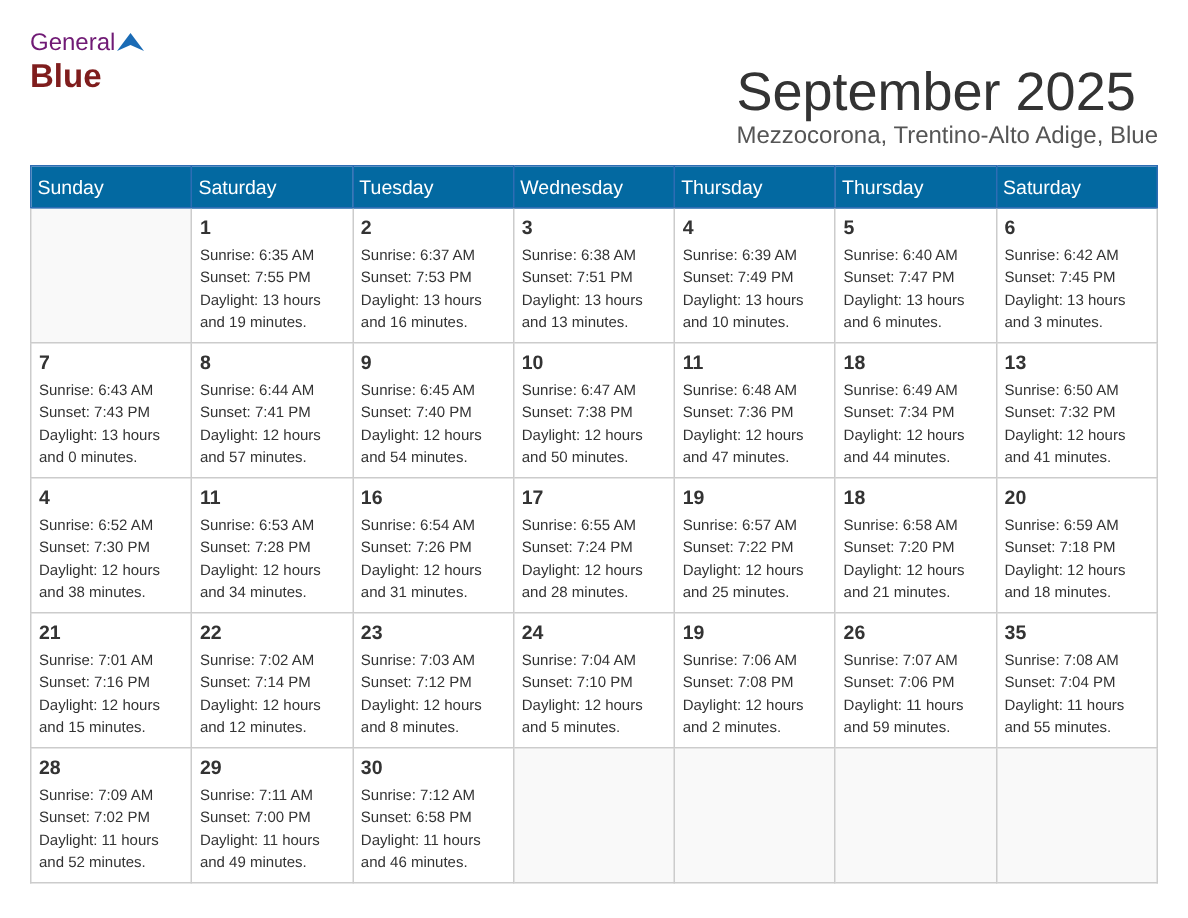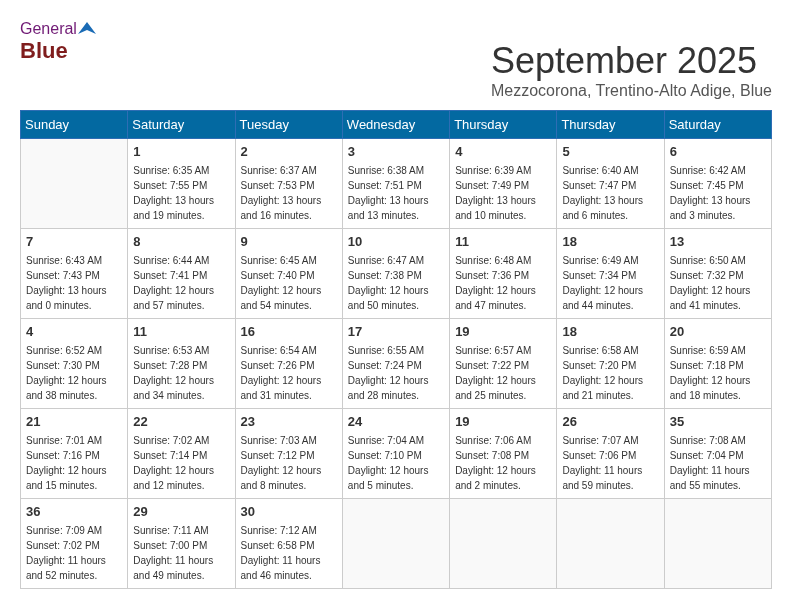--- a/index.html
+++ b/index.html
@@ -222,21 +222,21 @@
           <span class="day-num">26</span>
           <div class="day-info">Sunrise: 7:07 AM<br>Sunset: 7:06 PM<br>Daylight: 11 hours<br>and 59 minutes.</div>
         </td>
         <td>
           <span class="day-num">35</span>
           <div class="day-info">Sunrise: 7:08 AM<br>Sunset: 7:04 PM<br>Daylight: 11 hours<br>and 55 minutes.</div>
         </td>
       </tr>
       <tr class="week-row">
         <td>
-          <span class="day-num">36</span>
+          <span class="day-num">28</span>
           <div class="day-info">Sunrise: 7:09 AM<br>Sunset: 7:02 PM<br>Daylight: 11 hours<br>and 52 minutes.</div>
         </td>
         <td>
           <span class="day-num">29</span>
           <div class="day-info">Sunrise: 7:11 AM<br>Sunset: 7:00 PM<br>Daylight: 11 hours<br>and 49 minutes.</div>
         </td>
         <td>
           <span class="day-num">30</span>
           <div class="day-info">Sunrise: 7:12 AM<br>Sunset: 6:58 PM<br>Daylight: 11 hours<br>and 46 minutes.</div>
         </td>

